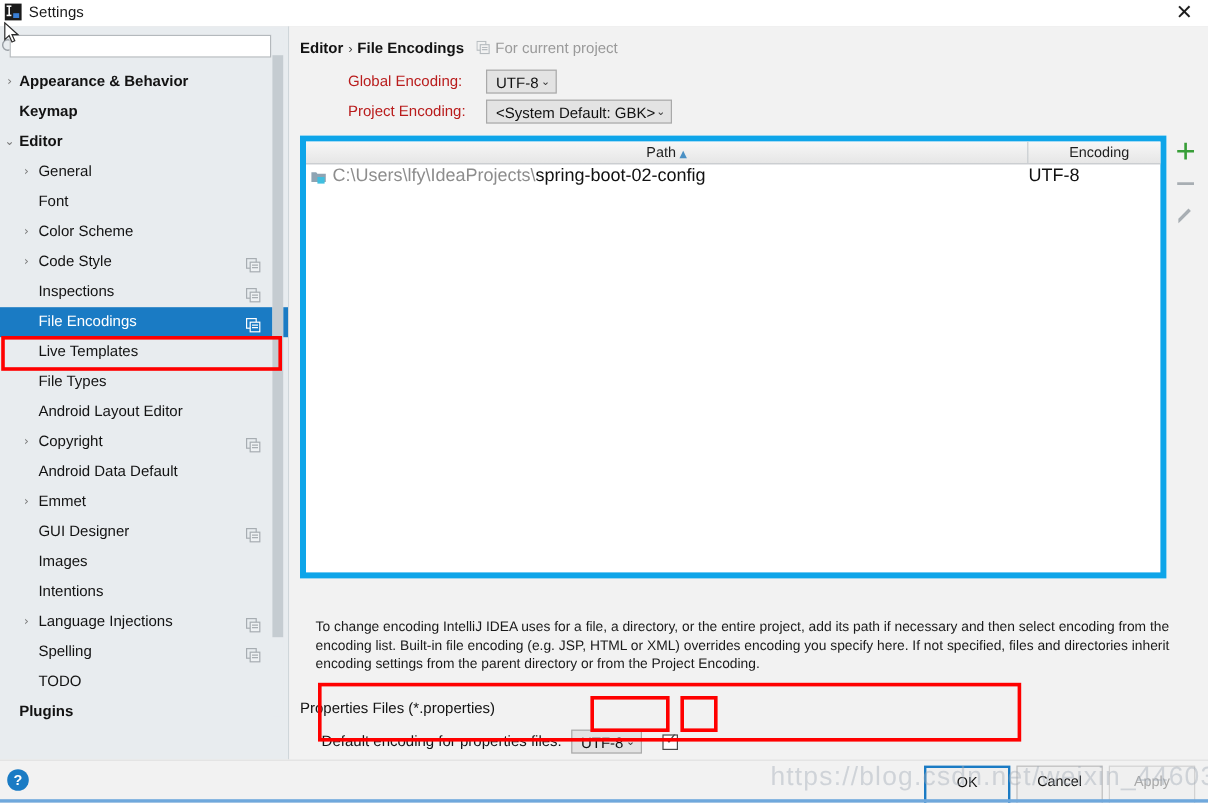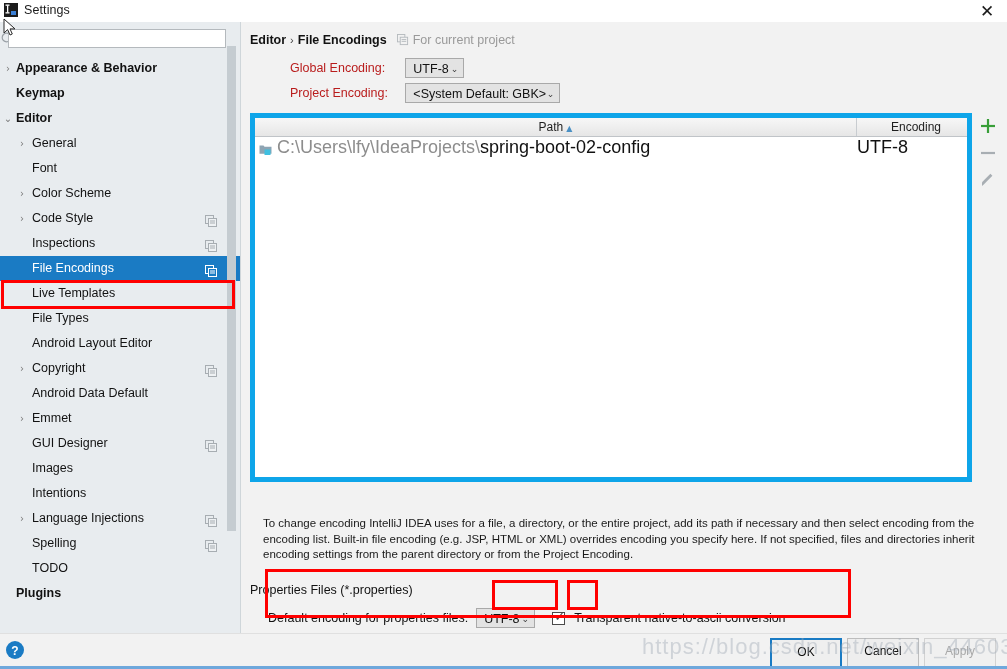--- a/index.html
+++ b/index.html
@@ -215,21 +215,21 @@
   .th.path { left: 0; width: 602px; border-right: 1px solid #c8ccd0; box-sizing: border-box; }
   .th.enc  { left: 602px; width: 118px; }
   .th .sortmark {
     color: #4a90c4; font-size: 8px; margin-left: 3px;
     font-family: "DejaVu Sans", sans-serif;
   }
   .trow {
     position: relative;
     height: 20px;
     line-height: 20px;
-    font-size: 18px;
+    font-size: 15px;
     text-align: center;
   }
   .trow .folder-ic {
     position: absolute; left: 4px; top: 3px;
     width: 14px; height: 13px;
   }
   .trow .path-cell {
     position: absolute; left: 22px; top: 0;
     color: #8d8d8d;
     white-space: nowrap;
@@ -610,21 +610,21 @@
           <path d="M7,19 L9,17.2 L17.4,8.8 L15.4,6.8 L7,15.2 Z" fill="#a8aeb3"></path>
         </svg>
       </div>
     </div>
 
     <div class="desc">To change encoding IntelliJ IDEA uses for a file, a directory, or the entire project, add its path if necessary and then select encoding from the encoding list. Built-in file encoding (e.g. JSP, HTML or XML) overrides encoding you specify here. If not specified, files and directories inherit encoding settings from the parent directory or from the Project Encoding.</div>
 
     <div class="group">
       <span class="group-title">Properties Files (*.properties)</span>
       <div class="grow">
-        <span class="glabel" style="margin-right:8px;">Default encoding for properties files:</span><span class="combo" style="width:59px;"><span>UTF-8</span><span class="chev">⌄</span></span><span style="display:inline-block;width:17px;"></span><span class="checkbox"><span class="tick">✓</span></span><span class="glabel" style="margin-left:9px;">Transparent native-to-ascii conversion</span>
+        <span class="glabel" style="margin-right:8px;">Default encoding for properties files:</span><span class="combo" style="width:59px;"><span>UTF-8</span><span class="chev">⌄</span></span><span style="display:inline-block;width:17px;"></span><span class="checkbox"><span class="tick">✓</span></span>
       </div>
     </div>
 
   </div>
 
   <div class="redbox" style="left:265px; top:569px; width:586px; height:49px;"></div>
   <div class="redbox" style="left:492px; top:580px; width:66px; height:30px;"></div>
   <div class="redbox" style="left:567px; top:580px; width:31px; height:30px;"></div>
 
   <div class="bottom">

